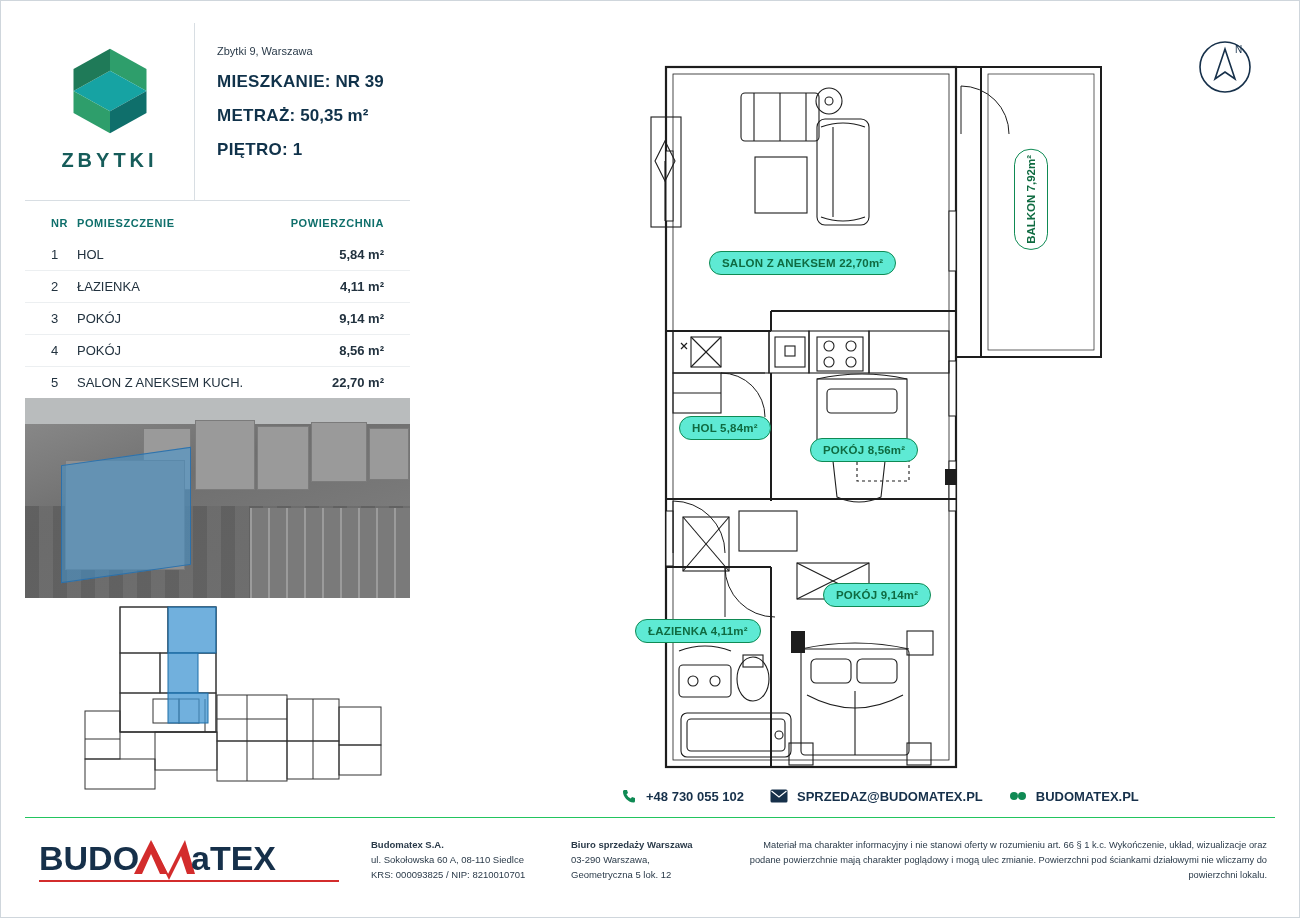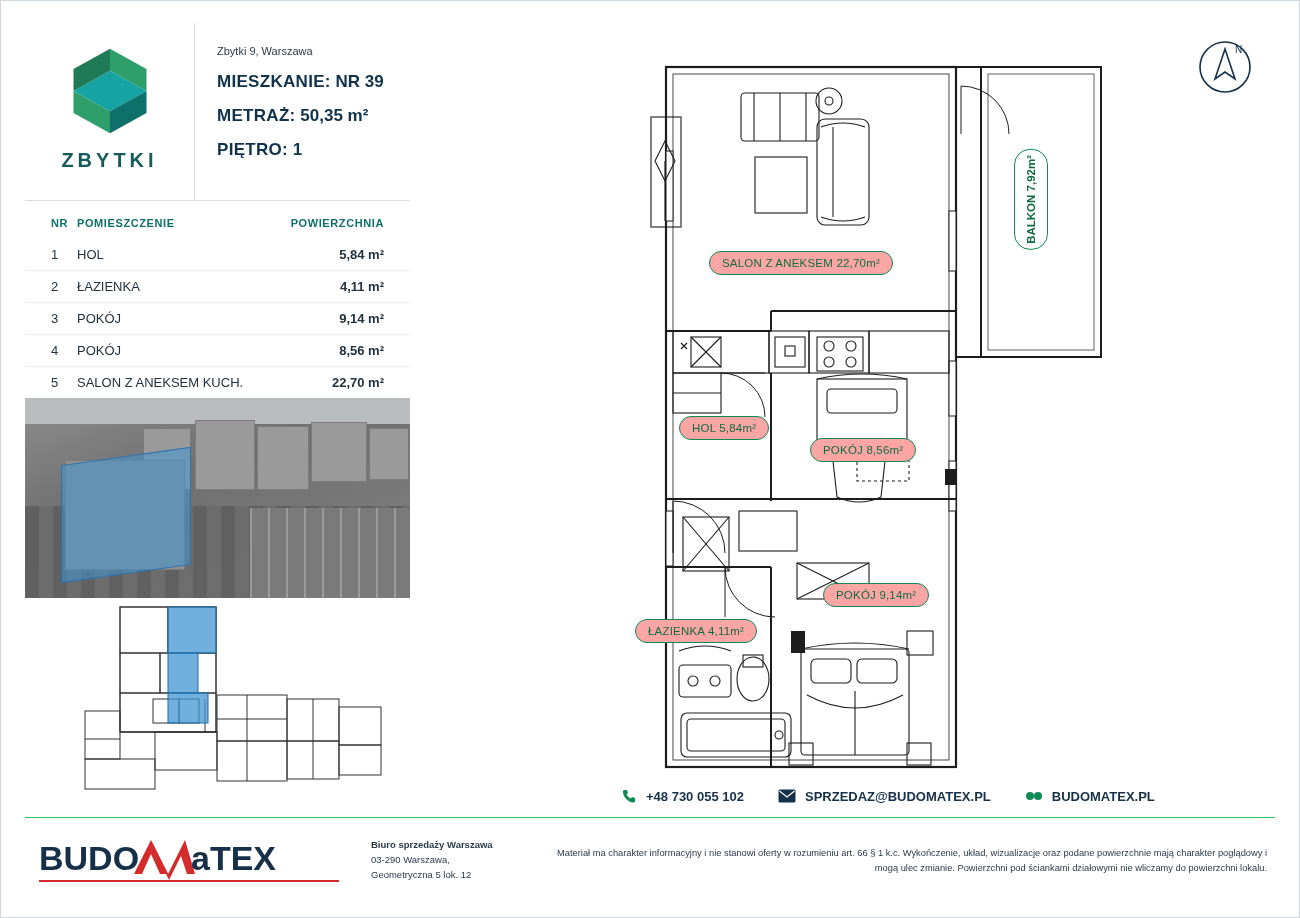--- a/index.html
+++ b/index.html
@@ -144,24 +144,24 @@
     width: 650px; height: 740px;
   }
   .compass {
     position: absolute; right: 18px; top: 8px;
     width: 56px; height: 56px;
   }
   .room-label {
     position: absolute;
     border: 1.4px solid #0f8a54;
     border-radius: 16px;
-    background: #fca5a5;
+    background: #5eead4;
     color: #0f6b41;
     font-size: 11.5px;
-    font-weight: normal;
+    font-weight: bold;
     padding: 5px 12px;
     white-space: nowrap;
     letter-spacing: .2px;
   }
   .vlabel {
     position: absolute;
     border: 1.4px solid #0f8a54;
     border-radius: 16px;
     background: #fff;
     color: #0f6b41;
@@ -171,21 +171,21 @@
     white-space: nowrap;
     writing-mode: vertical-rl;
     transform: rotate(180deg);
   }
 
   
   .contact {
     position: absolute;
     left: 620px; top: 782px;
     width: 660px; height: 26px;
-    display: flex; align-items: center; gap: 34px;
+    display: flex; align-items: center; gap: 26px;
     font-size: 13px; font-weight: bold; color: #16304a;
   }
   .contact .item { display:flex; align-items:center; gap:9px; }
   .contact svg { display:block; }
 
   
   .footer {
     position: absolute;
     left: 24px; right: 24px; top: 816px; height: 78px;
     border-top: 1px solid #22c55e;
@@ -499,20 +499,25 @@
       <div class="bm-wrap">
         <svg viewBox="0 0 310 54" width="310" height="54">
           <text x="0" y="36" font-family="Liberation Sans, sans-serif" font-size="34" font-weight="bold" fill="#16304a">BUDO</text>
           <polygon points="95,40 112,6 129,40 121,40 112,20 103,40" fill="#d32c2c"></polygon>
           <polygon points="112,6 129,40 146,6 156,40 148,40 142,22 130,46 118,22" fill="#d32c2c"></polygon>
           <text x="152" y="36" font-family="Liberation Sans, sans-serif" font-size="34" font-weight="bold" fill="#16304a">aTEX</text>
           <line x1="0" y1="47" x2="300" y2="47" stroke="#d32c2c" stroke-width="2"></line>
         </svg>
       </div>
     </div>
+    <div class="foot-col c-a">
+      <div><b>Budomatex S.A.</b></div>
+      <div>ul. Sokołowska 60 A, 08-110 Siedlce</div>
+      <div>KRS: 000093825 / NIP: 8210010701</div>
+    </div>
     <div class="foot-col c-b">
       <div><b>Biuro sprzedaży Warszawa</b></div>
       <div>03-290 Warszawa,</div>
       <div>Geometryczna 5 lok. 12</div>
     </div>
     <div class="foot-note">Materiał ma charakter informacyjny i nie stanowi oferty w rozumieniu art. 66 § 1 k.c. Wykończenie, układ, wizualizacje oraz podane powierzchnie mają charakter poglądowy i mogą ulec zmianie. Powierzchni pod ściankami działowymi nie wliczamy do powierzchni lokalu.</div>
   </div>
 
 </div>
 

